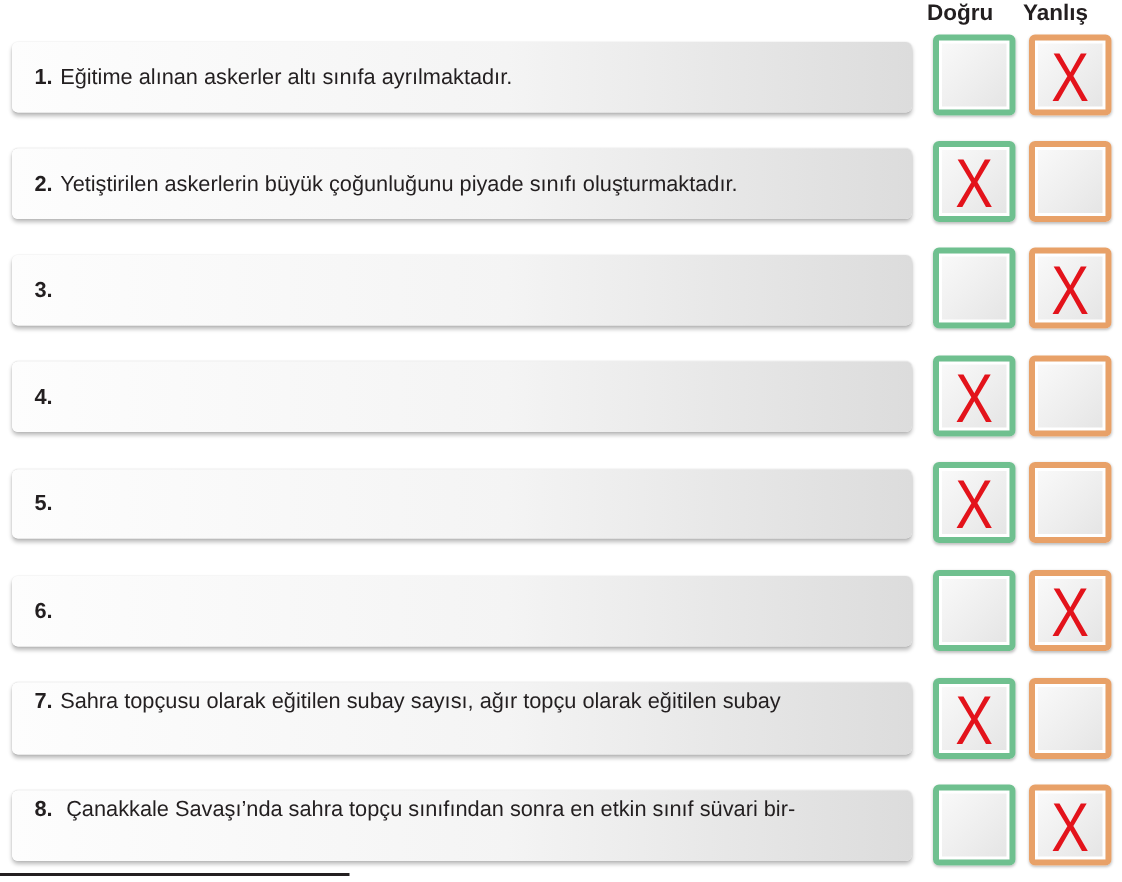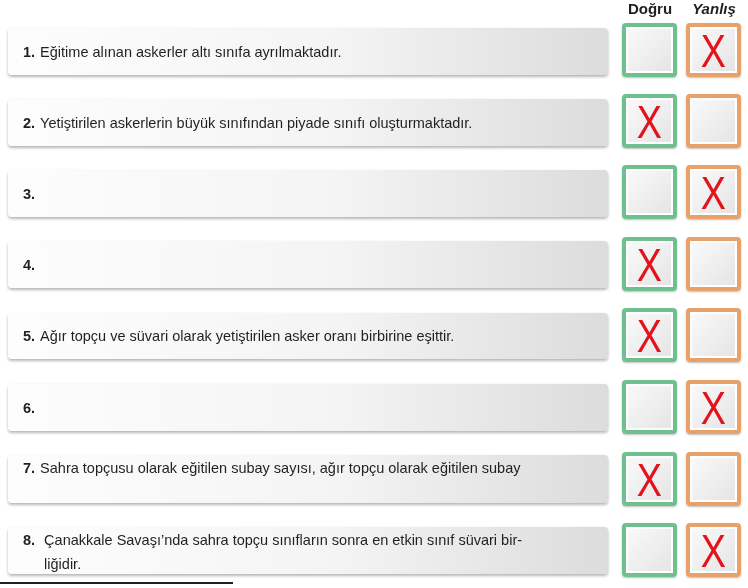--- a/index.html
+++ b/index.html
@@ -2,38 +2,38 @@
 <html><head>
 <meta charset="utf-8">
 <style>
   * { box-sizing: border-box; margin: 0; padding: 0; }
   html, body { width: 748px; height: 588px; background: #ffffff; overflow: hidden; }
   body { position: relative; font-family: "Liberation Sans", sans-serif; color: #1a1a1a; }
 
   .col-header {
     position: absolute; top: 0px; height: 20px;
     font-weight: bold; font-size: 15px; color: #231f20;
-    text-align: center; line-height: 18px;
+    text-align: left; line-height: 18px;
   }
   .col-header.dogru { left: 618px; width: 64px; }
-  .col-header.yanlis { left: 682px; width: 64px; font-style: italic; }
+  .col-header.yanlis { left: 682px; width: 64px; }
 
   .row { position: absolute; left: 0; width: 748px; }
   .stmt {
     position: absolute; left: 8px; width: 600px; top: 0; bottom: 0;
     border-radius: 4px;
     background: linear-gradient(to right, #fdfdfd 0%, #f4f4f4 55%, #dcdcdc 100%);
     box-shadow: 0 2px 3px rgba(0,0,0,0.28), 0 0 1px rgba(0,0,0,0.12);
     display: flex; align-items: center;
     padding-left: 15px; padding-right: 14px;
     font-size: 14.5px; line-height: 24px; color: #231f20;
   }
   .stmt .num { font-weight: bold; margin-right: 5px; flex: none; }
   .stmt.two-line { align-items: flex-start; padding-top: 1px; }
-  .stmt.two-line .txt { display: block; }
+  .stmt.two-line .txt { display: block; text-align: right; }
 
   .box {
     position: absolute; width: 55px; height: 54px;
     border-radius: 4px; border: 4px solid;
     background: linear-gradient(135deg, #fafafa 0%, #ededed 60%, #e4e4e4 100%);
     box-shadow: inset 0 0 0 2px #ffffff, 0 1px 2px rgba(0,0,0,0.25);
     display: flex; align-items: center; justify-content: center;
     cursor: pointer;
   }
   .box.green { left: 622px; border-color: #6fc08f; }
@@ -64,21 +64,21 @@
 <div class="box green" style="top:23px;">
     <span class="mark"></span>
   </div>
 <div class="box orange" style="top:23px;">
     <span class="mark">X</span>
   </div>
 
 <div class="row" style="top:99px;height:47px;">
   <div class="stmt">
     <span class="num">2.</span>
-    <span class="txt">Yetiştirilen askerlerin büyük sınıfından piyade sınıfı oluşturmaktadır.</span>
+    <span class="txt">Yetiştirilen askerlerin büyük çoğunluğunu piyade sınıfı oluşturmaktadır.</span>
   </div>
 </div>
 <div class="box green" style="top:94px;">
     <span class="mark">X</span>
   </div>
 <div class="box orange" style="top:94px;">
     <span class="mark"></span>
   </div>
 
 <div class="row" style="top:170px;height:47px;">
@@ -101,21 +101,20 @@
 <div class="box green" style="top:237px;">
     <span class="mark">X</span>
   </div>
 <div class="box orange" style="top:237px;">
     <span class="mark"></span>
   </div>
 
 <div class="row" style="top:313px;height:46px;">
   <div class="stmt">
     <span class="num">5.</span>
-    <span class="txt">Ağır topçu ve süvari olarak yetiştirilen asker oranı birbirine eşittir.</span>
   </div>
 </div>
 <div class="box green" style="top:308px;">
     <span class="mark">X</span>
   </div>
 <div class="box orange" style="top:308px;">
     <span class="mark"></span>
   </div>
 
 <div class="row" style="top:384px;height:47px;">
@@ -142,22 +141,21 @@
     <span class="mark">X</span>
   </div>
 <div class="box orange" style="top:452px;">
     <span class="mark"></span>
   </div>
 
 <div class="row" style="top:527px;height:47px;">
   <div class="stmt two-line">
     <span class="num" style="margin-right:9px;">8.</span>
     <span class="txt">
-      <span style="display:block">Çanakkale Savaşı’nda sahra topçu sınıfların sonra en etkin sınıf süvari bir-</span>
-      <span style="display:block">liğidir.</span>
+      <span style="display:block">Çanakkale Savaşı’nda sahra topçu sınıfından sonra en etkin sınıf süvari bir-</span>
     </span>
   </div>
 </div>
 <div class="box green" style="top:523px;">
     <span class="mark"></span>
   </div>
 <div class="box orange" style="top:523px;">
     <span class="mark">X</span>
   </div>
 

